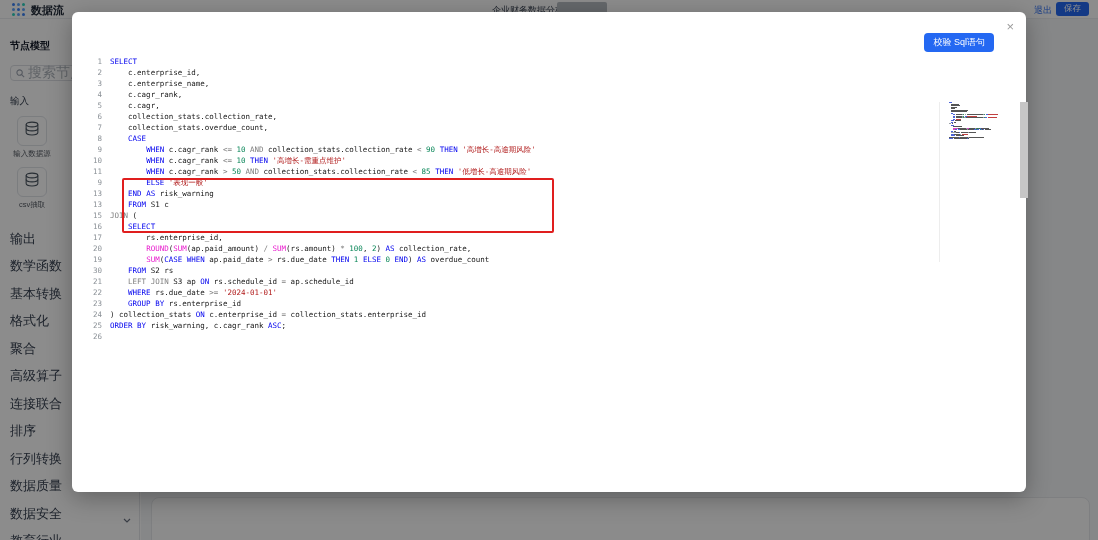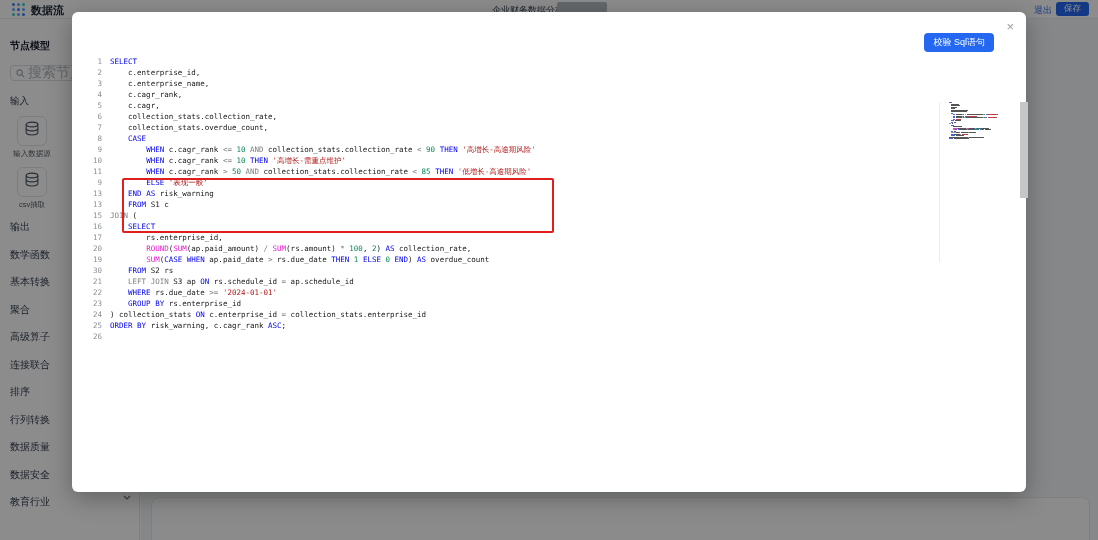--- a/index.html
+++ b/index.html
@@ -19,21 +19,21 @@
   .sidebar { position:absolute; top:19px; left:0; bottom:0; width:140px; background:#fff; border-right:1px solid #e4e6ea; padding:0 8px 0 10px; z-index:1; }
   .panel-title { margin-top:20px; font-size:10px; color:#111827; font-weight:bold; }
   .search-box { margin-top:12px; width:120px; height:16px; border:1px solid #dcdfe4; border-radius:4px; display:flex; align-items:center; gap:3px; padding:0 5px; background:#fff; }
   .search-box .ph { font-size:14px; color:#b0b6bd; }
   .section-label { margin-top:14px; font-size:9.5px; color:#374151; }
   .node-grid { display:grid; grid-template-columns:44px 44px; column-gap:12px; row-gap:8px; margin-top:8px; }
   .node { width:44px; text-align:center; cursor:pointer; }
   .node .card { width:30px; height:30px; margin:0 auto; border:1px solid #e0e3e8; border-radius:6px; display:flex; align-items:center; justify-content:center; background:#fff; }
   .node .lbl { font-size:7.5px; color:#555b63; margin-top:3px; white-space:nowrap; }
   .cat-list { margin-top:10px; }
-  .cat { height:27.5px; display:flex; align-items:flex-start; justify-content:space-between; font-size:10px; color:#374151; cursor:pointer; }
+  .cat { height:27.5px; display:flex; align-items:flex-end; justify-content:space-between; font-size:13px; color:#374151; cursor:pointer; }
 
   .canvas { position:absolute; top:19px; left:141px; right:0; bottom:0; background:#f5f6f8; z-index:1; }
   .canvas-panel { position:absolute; left:10px; top:478px; right:8px; height:70px; background:#fdfdfd; border:1px solid #e6e8eb; border-radius:8px; }
 
   
   .overlay { position:absolute; inset:0; background:rgba(0,0,0,0.45); z-index:5; }
   .modal { position:absolute; left:72px; top:12px; width:954px; height:480px; background:#fff; border-radius:6px; z-index:10; box-shadow:0 6px 24px rgba(0,0,0,0.3); }
   .close-btn { position:absolute; right:12px; top:8px; font-size:13px; line-height:13px; color:#9b9b9b; background:none; border:none; cursor:pointer; }
   .validate-btn { position:absolute; right:32px; top:21px; height:19px; padding:0 9px; font-size:9px; color:#fff; background:var(--accent); border:none; border-radius:4px; cursor:pointer; }
 
@@ -129,20 +129,23 @@
     </div>
   <div class="cat-list" id="cat-list">
       <div class="cat">
         <span>输出</span>
       </div>
       <div class="cat">
         <span>数学函数</span>
       </div>
       <div class="cat">
         <span>基本转换</span>
+      </div>
+      <div class="cat">
+        <span>格式化</span>
       </div>
       <div class="cat">
         <span>聚合</span>
       </div>
       <div class="cat">
         <span>高级算子</span>
       </div>
       <div class="cat">
         <span>连接联合</span>
       </div>

